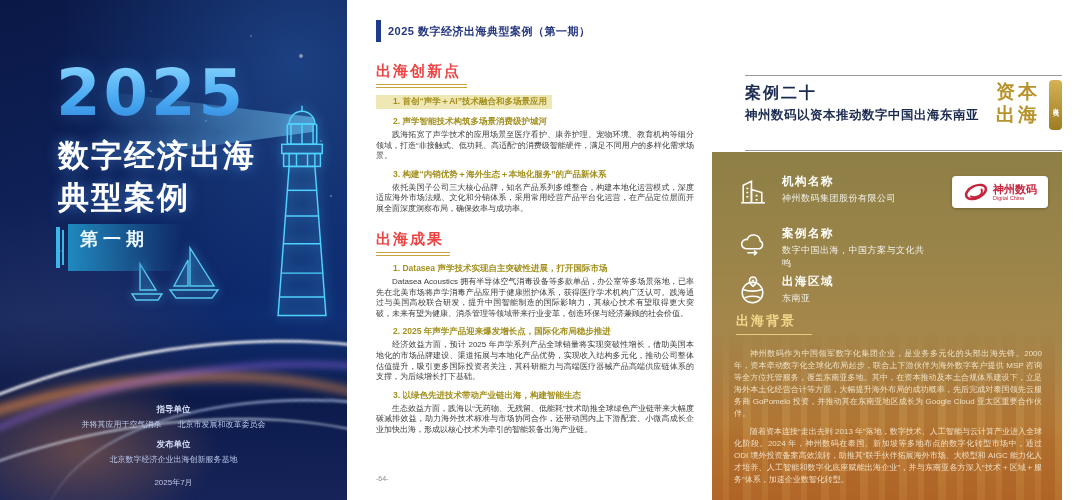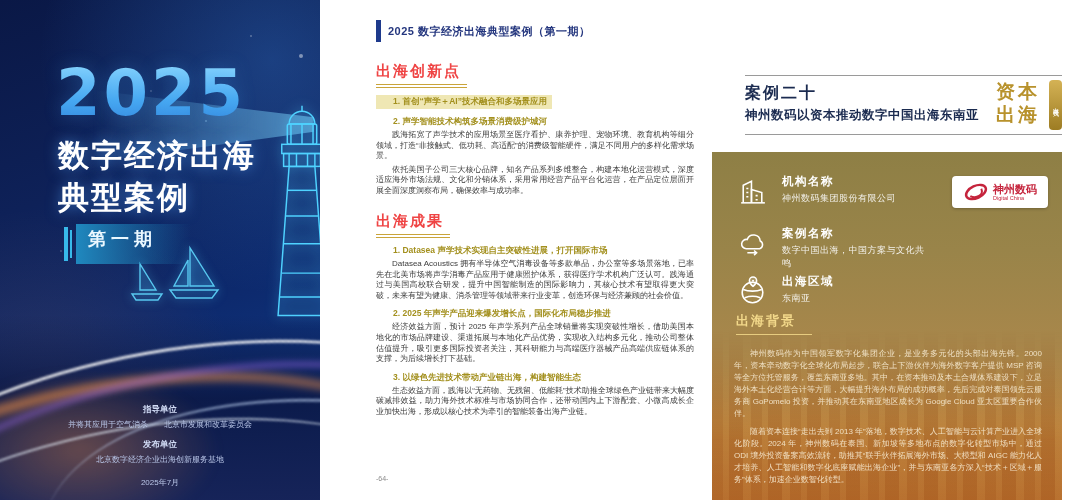--- a/index.html
+++ b/index.html
@@ -4,21 +4,21 @@
 <style>
   html,body{margin:0;padding:0;}
   body{
     width:1080px;height:500px;position:relative;overflow:hidden;background:#ffffff;
     font-family:"Liberation Sans","DejaVu Sans",sans-serif;
   }
   section{position:absolute;top:0;height:500px;box-sizing:border-box;}
 
   
   .cover{
-    left:0;width:320px;overflow:hidden;
+    left:0;width:347px;overflow:hidden;
     background:
       radial-gradient(circle at 85% 12%, rgba(60,140,235,.30), transparent 45%),
       radial-gradient(circle at 15% 80%, rgba(255,140,60,.12), transparent 40%),
       linear-gradient(160deg,#0a1846 0%,#0e2158 35%,#0d2a6e 62%,#14418e 100%);
   }
   .stars{position:absolute;left:0;top:0;width:2px;height:2px;border-radius:50%;
     background:rgba(255,255,255,.0);
     box-shadow:300px 55px 0 1px rgba(255,255,255,.45), 250px 35px 0 0 rgba(255,255,255,.3),
       330px 195px 0 0 rgba(255,255,255,.35), 205px 120px 0 0 rgba(180,220,255,.35),
       95px 185px 0 0 rgba(255,255,255,.25), 150px 90px 0 0 rgba(255,255,255,.2),
@@ -52,22 +52,22 @@
 
   .cover-year{position:absolute;left:56px;top:56px;font-size:64px;font-weight:800;letter-spacing:3px;
     font-family:"DejaVu Sans","Liberation Sans",sans-serif;
     background:linear-gradient(180deg,#93dcff 5%,#47a8f0 60%,#2f7fd8 100%);
     -webkit-background-clip:text;background-clip:text;color:transparent;
     text-shadow:0 0 18px rgba(70,170,255,.25);}
   .cover-t{position:absolute;left:58px;color:#ffffff;font-weight:bold;font-size:31px;letter-spacing:2px;
     text-shadow:0 0 14px rgba(90,170,255,.55);margin:0;}
   .cover-t1{top:135px;}
   .cover-t2{top:177px;}
-  .issue-badge{position:absolute;left:76px;top:224px;font-size:18px;font-weight:bold;color:#eaf8ff;
-    letter-spacing:5px;padding:3px 34px 13px 12px;
+  .issue-badge{position:absolute;left:68px;top:224px;font-size:18px;font-weight:bold;color:#eaf8ff;
+    letter-spacing:5px;padding:3px 34px 20px 12px;
     background:linear-gradient(90deg, rgba(32,142,196,.95), rgba(32,142,196,0));}
   .issue-badge::before{content:"";position:absolute;left:-12px;top:3px;bottom:3px;width:4px;background:#38b9ea;}
   .issue-badge::after{content:"";position:absolute;left:-6px;top:6px;bottom:6px;width:2px;background:#38b9ea;}
 
   .cover-footer{position:absolute;left:0;right:0;bottom:6px;text-align:center;}
   .f-label{font-size:8.5px;font-weight:bold;color:#d2dcf6;margin-bottom:3px;}
   .f-text{font-size:8px;color:#b9c6e8;margin-bottom:9px;}
   .f-date{font-size:8px;color:#b9c6e8;margin-top:12px;margin-bottom:6px;}
 
   
@@ -78,21 +78,21 @@
   .sec-heading{display:inline-block;margin:20px 0 0;color:#ef4444;font-size:15px;font-weight:bold;
     letter-spacing:2px;border-bottom:4px double #c9a43a;padding:0 6px 3px 0;}
   .sec-heading.second{margin-top:13px;}
   .sub{margin:7px 0 1px;color:#a3901e;font-size:8.5px;font-weight:bold;padding-left:17px;}
   .sub.hl{display:table;background:#efe7b4;padding:1px 5px 1px 17px;}
   .bodyp{margin:2px 0 3px;color:#3c3c3c;font-size:8px;line-height:1.32;text-align:justify;text-indent:2em;}
   .page-num{position:absolute;left:16px;bottom:18px;font-size:7px;color:#8a8a8a;}
 
   
   .rightp{left:710px;width:370px;background:#ffffff;}
-  .case-header{position:absolute;left:35px;right:18px;top:75px;height:60px;
+  .case-header{position:absolute;left:35px;right:18px;top:75px;height:76px;
     border-top:1px solid #9a9a9a;border-bottom:1px solid #9a9a9a;box-sizing:border-box;}
   .case-label{margin:7px 0 0;font-size:16px;font-weight:bold;color:#1b2b50;letter-spacing:2px;}
   .case-title{margin:3px 0 0;font-size:12.5px;font-weight:bold;color:#1b2b50;letter-spacing:.5px;}
   .mode-badge{position:absolute;right:22px;top:5px;color:#b8922c;font-size:19px;font-weight:bold;
     line-height:1.2;letter-spacing:3px;text-align:right;}
   .mode-badge span{display:block;}
   .mode-pill{position:absolute;right:0;top:4px;width:13px;height:50px;border-radius:4px;
     background:linear-gradient(180deg,#d4b255,#9d7c23);color:#fff;font-size:6px;
     writing-mode:vertical-rl;text-align:center;letter-spacing:1px;line-height:13px;}
 
@@ -182,20 +182,21 @@
   </footer>
 </section>
 
 <section class="mid">
   <div class="mid-header">2025 数字经济出海典型案例（第一期）</div>
 
   <h2 class="sec-heading">出海创新点</h2>
   <h3 class="sub hl">1. 首创“声学＋AI”技术融合和多场景应用</h3>
   <h3 class="sub">2. 声学智能技术构筑多场景消费级护城河</h3>
   <p class="bodyp">践海拓宽了声学技术的应用场景至医疗看护、康养护理、宠物环境、教育机构等细分领域，打造“非接触式、低功耗、高适配”的消费级智能硬件，满足不同用户的多样化需求场景。</p>
+  <h3 class="sub">3. 构建“内销优势＋海外生态＋本地化服务”的产品新体系</h3>
   <p class="bodyp">依托美国子公司三大核心品牌，知名产品系列多维整合，构建本地化运营模式，深度适应海外市场法规、文化和分销体系，采用常用经营产品平台化运营，在产品定位层面开展全面深度洞察布局，确保效率与成功率。</p>
 
   <h2 class="sec-heading second">出海成果</h2>
   <h3 class="sub">1. Datasea 声学技术实现自主突破性进展，打开国际市场</h3>
   <p class="bodyp">Datasea Acoustics 拥有半导体空气消毒设备等多款单品，办公室等多场景落地，已率先在北美市场将声学消毒产品应用于健康照护体系，获得医疗学术机构广泛认可。践海通过与美国高校联合研发，提升中国智能制造的国际影响力，其核心技术有望取得更大突破，未来有望为健康、消杀管理等领域带来行业变革，创造环保与经济兼顾的社会价值。</p>
   <h3 class="sub">2. 2025 年声学产品迎来爆发增长点，国际化布局稳步推进</h3>
   <p class="bodyp">经济效益方面，预计 2025 年声学系列产品全球销量将实现突破性增长，借助美国本地化的市场品牌建设、渠道拓展与本地化产品优势，实现收入结构多元化，推动公司整体估值提升，吸引更多国际投资者关注，其科研能力与高端医疗器械产品高端供应链体系的支撑，为后续增长打下基础。</p>
   <h3 class="sub">3. 以绿色先进技术带动产业链出海，构建智能生态</h3>
   <p class="bodyp">生态效益方面，践海以“无药物、无残留、低能耗”技术助推全球绿色产业链带来大幅度碳减排效益，助力海外技术标准与市场协同合作，还带动国内上下游配套、小微高成长企业加快出海，形成以核心技术为牵引的智能装备出海产业链。</p>
 

